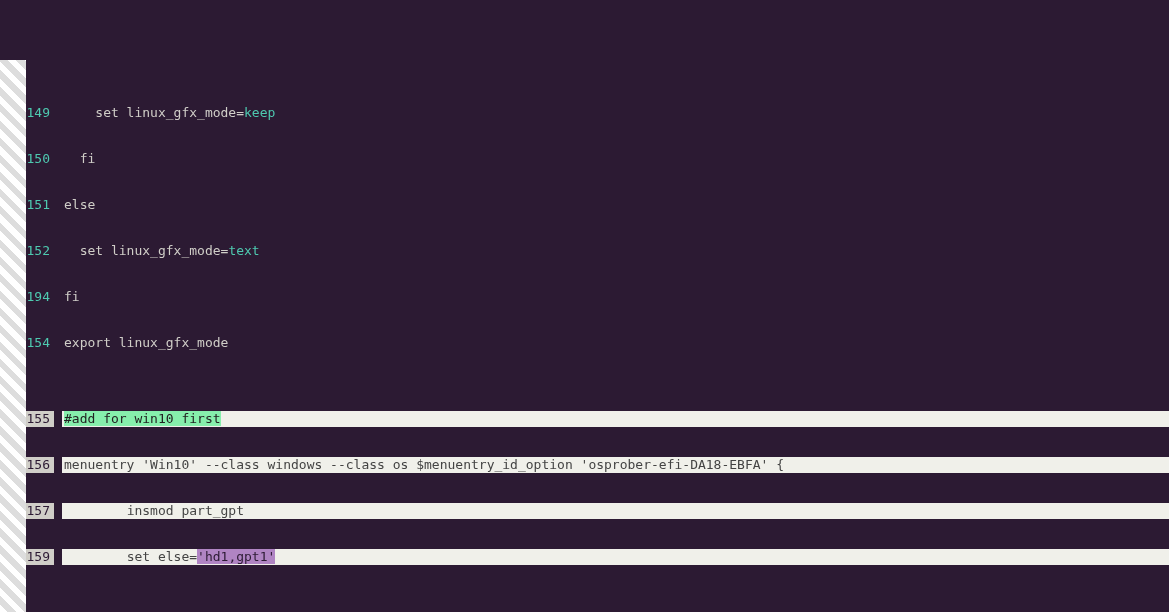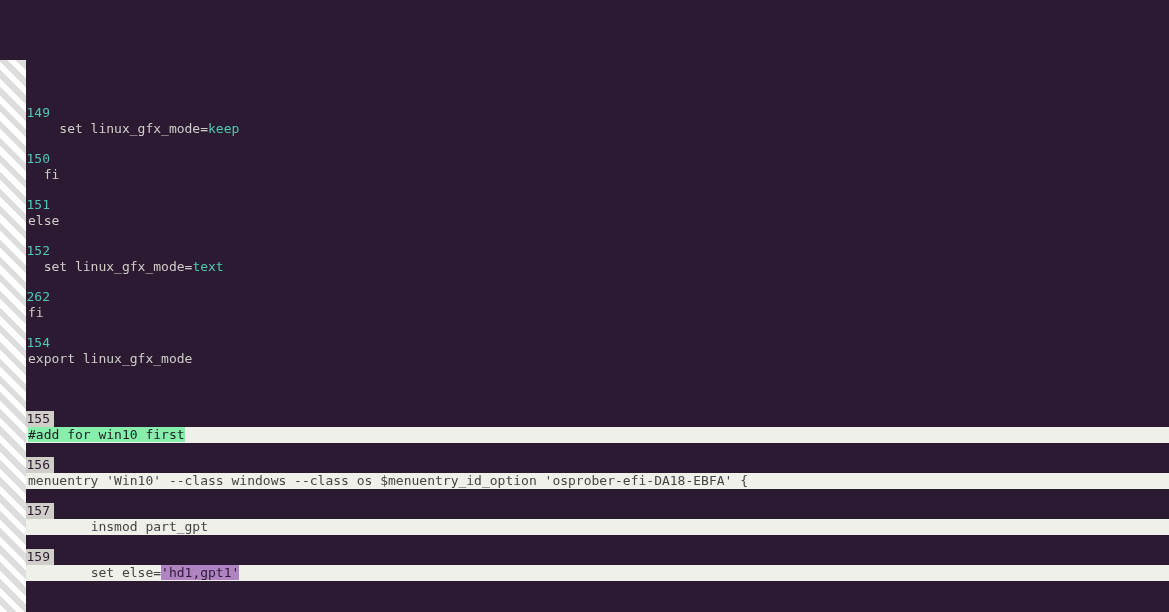--- a/index.html
+++ b/index.html
@@ -17,49 +17,49 @@
     position: relative;
     background: #2c1a33;
   }
   .gutter {
     position: absolute;
     left: 0; top: 0; bottom: 0;
     width: 26px;
     background-image: repeating-linear-gradient(45deg, #ddd 0 6px, #fff 6px 12px);
   }
   .lines { position: absolute; left: 26px; top: 0; right: 0; }
-  .line { height: 16px; line-height: 16px; display: flex; flex-direction: column; }
+  .line { height: 16px; line-height: 16px; display: flex; }
   .ln {
     width: 28px;
     text-align: right;
     padding-right: 4px;
     color: #4ec9b0;
     background: #2c1a33;
   }
   .ln.backlit { color: #2c1a33; background: #d0cec8; font-weight: normal; }
-  .code { padding-left: 2px; flex: 1; }
+  .code { padding-left: 2px; flex: 1; margin-left: 8px; }
   .code.backlit { background: #f0f0ea; color: #444; }
   .kw   { color: #4ec9b0; }
   .hlcmt{ background: #86efac; color: #222; } 
   .hlstr{ background: #b084c3; color: #2c1a33; text-align: center; }
 </style>
 </head>
 <body>
 
 
 
 <div class="editor">
   <div class="gutter"></div>
   <div class="lines">
 
     <div class="line"><span class="ln">149</span><span class="code"><span>    </span><span>set linux_gfx_mode=</span><span class="kw">keep</span></span></div>
     <div class="line"><span class="ln">150</span><span class="code"><span>  </span><span>fi</span></span></div>
     <div class="line"><span class="ln">151</span><span class="code"><span>else</span></span></div>
     <div class="line"><span class="ln">152</span><span class="code"><span>  </span><span>set linux_gfx_mode=</span><span class="kw">text</span></span></div>
-    <div class="line"><span class="ln">262</span><span class="code"><span>fi</span></span></div>
+    <div class="line"><span class="ln">194</span><span class="code"><span>fi</span></span></div>
     <div class="line"><span class="ln">154</span><span class="code"><span>export linux_gfx_mode</span></span></div>
 
     
     <div class="line"><span class="ln backlit">155</span><span class="code backlit"><span class="hlcmt">#add for win10 first</span></span></div>
     <div class="line"><span class="ln backlit">156</span><span class="code backlit"><span>menuentry 'Win10' --class windows --class os $menuentry_id_option 'osprober-efi-DA18-EBFA' {</span></span></div>
     <div class="line"><span class="ln backlit">157</span><span class="code backlit"><span>        </span><span>insmod part_gpt</span></span></div>
     <div class="line"><span class="ln backlit">159</span><span class="code backlit"><span>        </span><span>set else=</span><span class="hlstr">'hd1,gpt1'</span></span></div>
     
     
     

